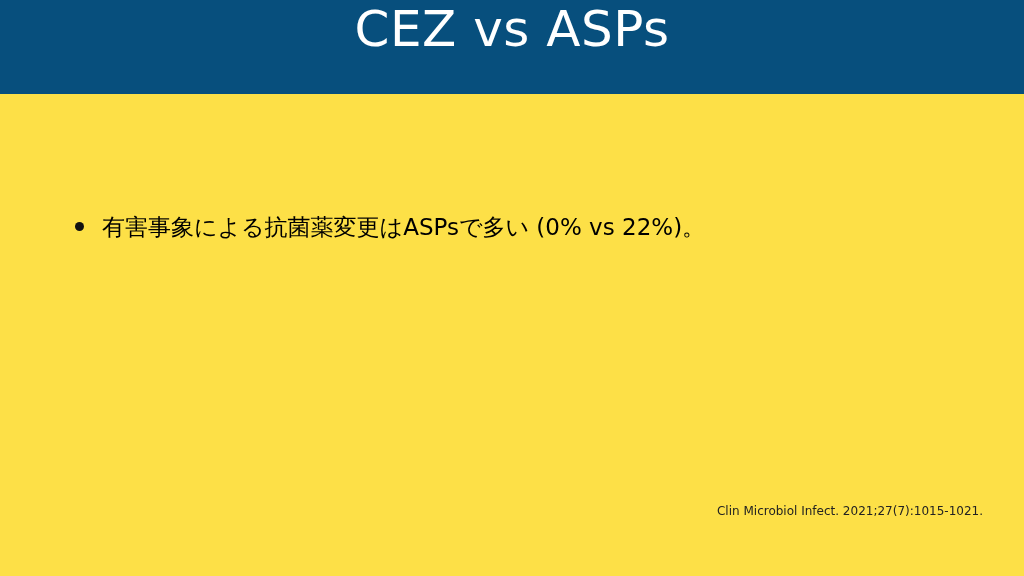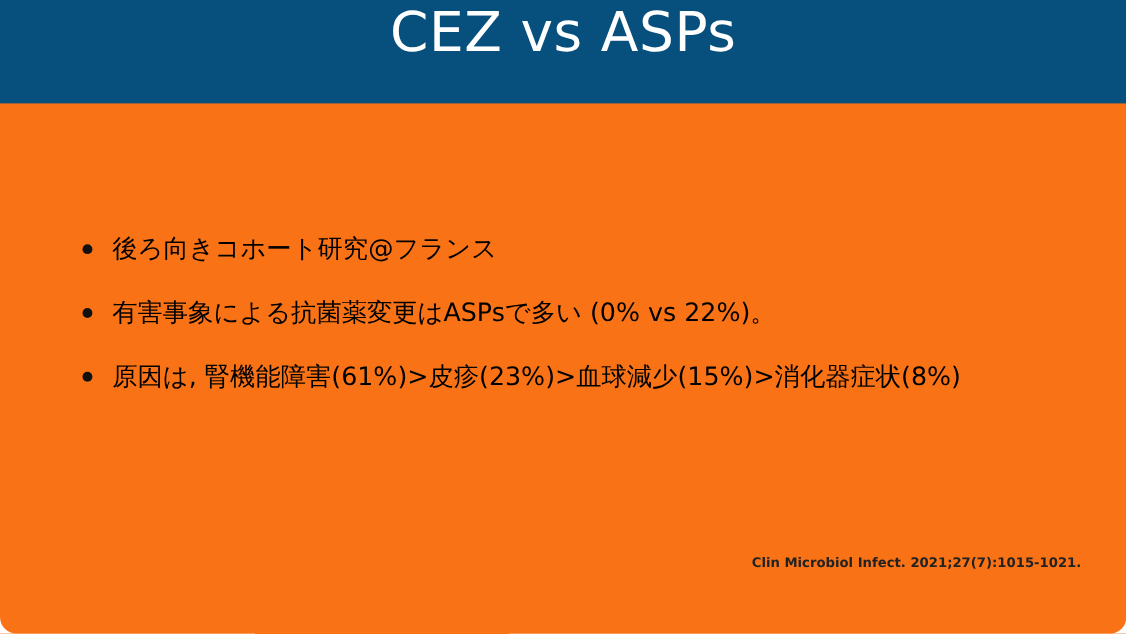--- a/index.html
+++ b/index.html
@@ -11,22 +11,21 @@
     height: 576px;
     background: #ffffff;
     font-family: "DejaVu Sans", "Liberation Sans", sans-serif;
     overflow: hidden;
   }
 
   .slide {
     position: relative;
     width: 1024px;
     height: 576px;
-    background: #f97316;
-    border-radius: 15px;
+    background: #fde047;
   }
 
   
   .title-banner {
     position: absolute;
     left: 0;
     top: 0;
     width: 1024px;
     height: 94px;
     background: #074f7d;
@@ -91,50 +90,42 @@
   }
 
   
   .citation {
     position: absolute;
     right: 41px;
     top: 503px;
     color: #222222;
     font-family: "DejaVu Sans", "Liberation Sans", sans-serif;
     font-size: 12px;
-    font-weight: 700;
+    font-weight: 400;
     line-height: 16px;
     white-space: nowrap;
     text-align: center;
   }
 </style>
 </head>
 <body>
 
 <div class="slide">
 
   <div class="title-banner">
     <h1 class="title-text">CEZ vs ASPs</h1>
   </div>
 
   <ul class="body-list">
 
-    <li class="bullet-row">
-      <span class="bullet-marker"></span>
-      <span class="bullet-text">後ろ向きコホート研究@フランス</span>
-    </li>
 
 
     <li class="bullet-row">
       <span class="bullet-marker"></span>
       <span class="bullet-text">有害事象による抗菌薬変更はASPsで多い (0% vs 22%)。</span>
     </li>
 
-    <li class="bullet-row">
-      <span class="bullet-marker"></span>
-      <span class="bullet-text">原因は, 腎機能障害(61%)&gt;皮疹(23%)&gt;血球減少(15%)&gt;消化器症状(8%)</span>
-    </li>
 
   </ul>
 
   <div class="citation">Clin Microbiol Infect. 2021;27(7):1015-1021.</div>
 
 </div>
 
 </body></html>

